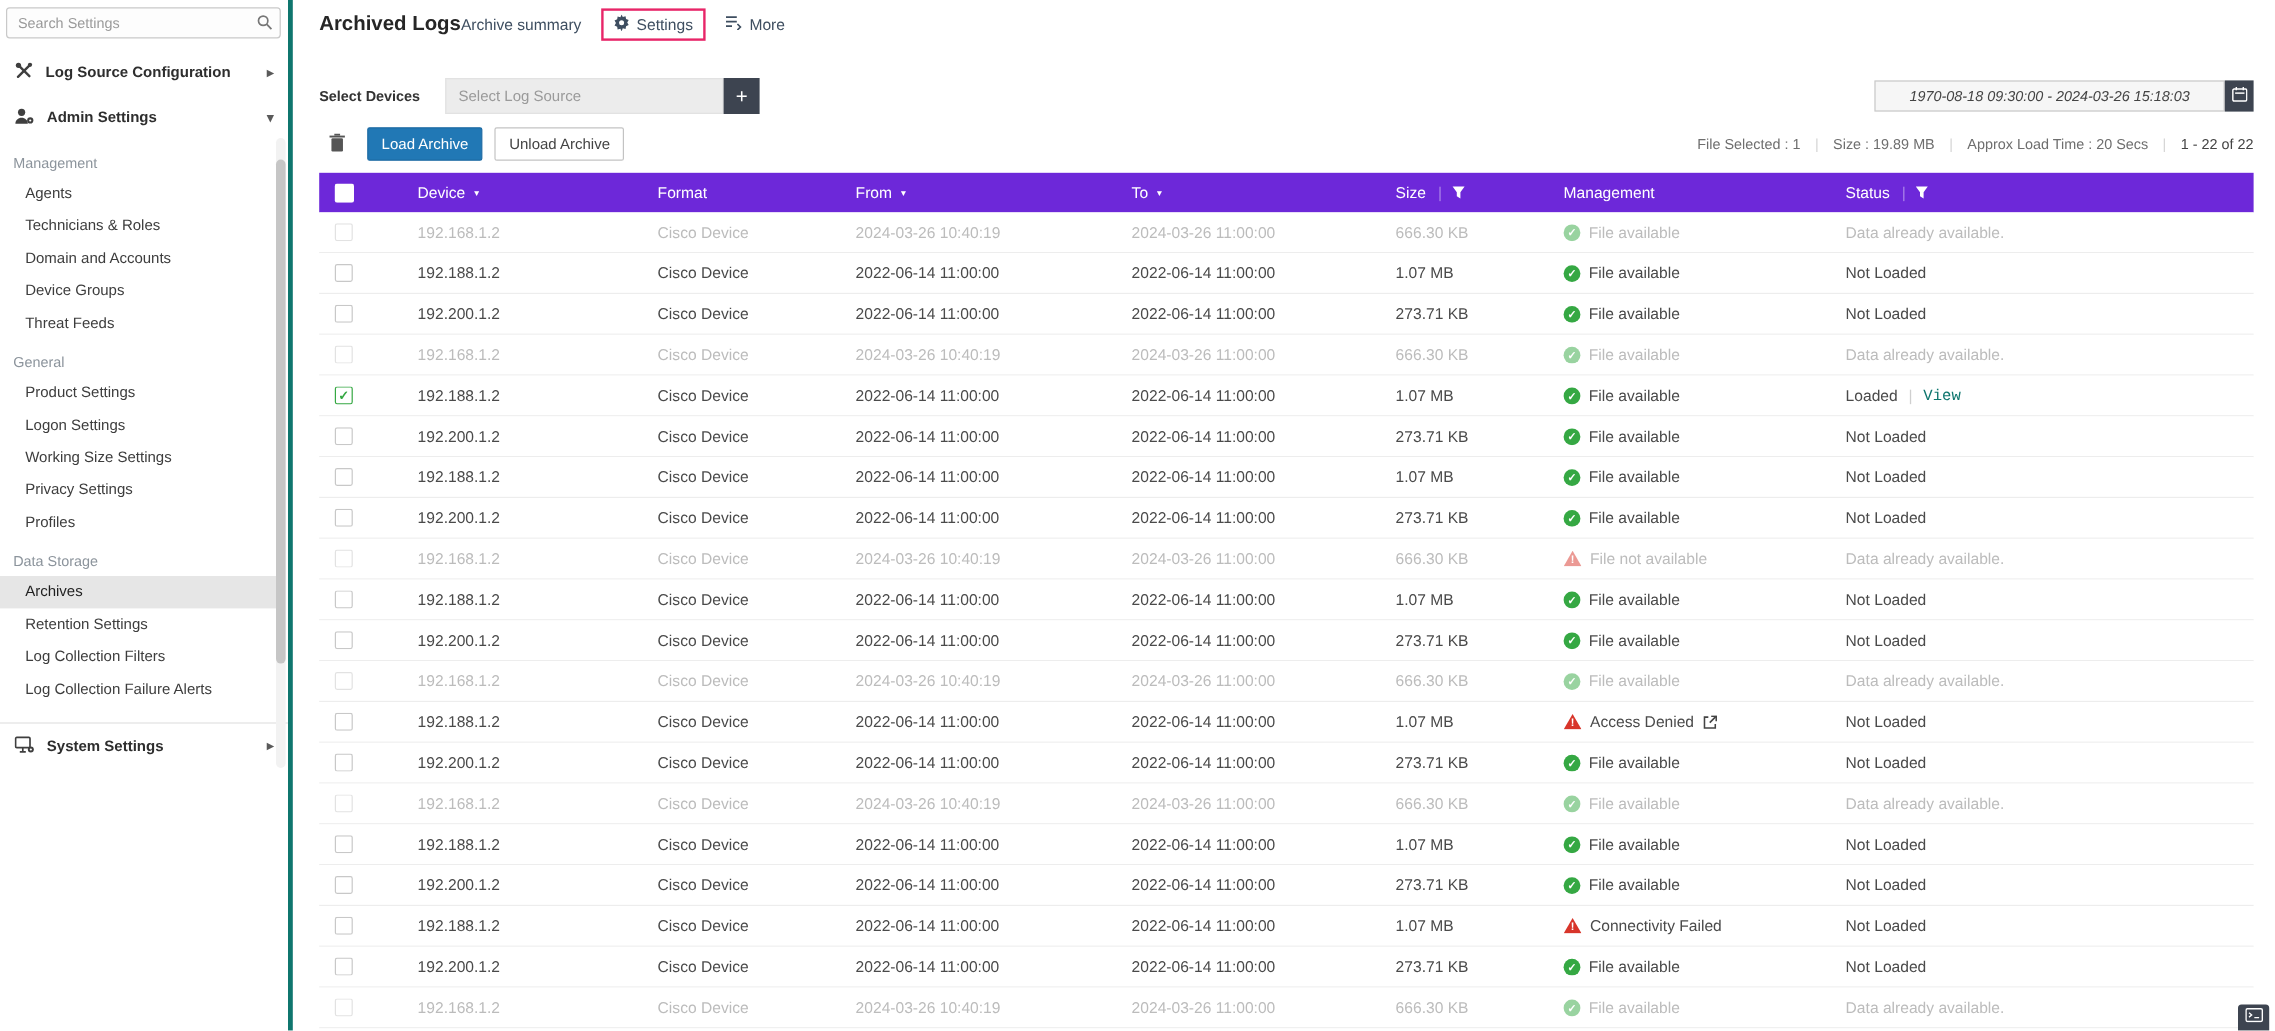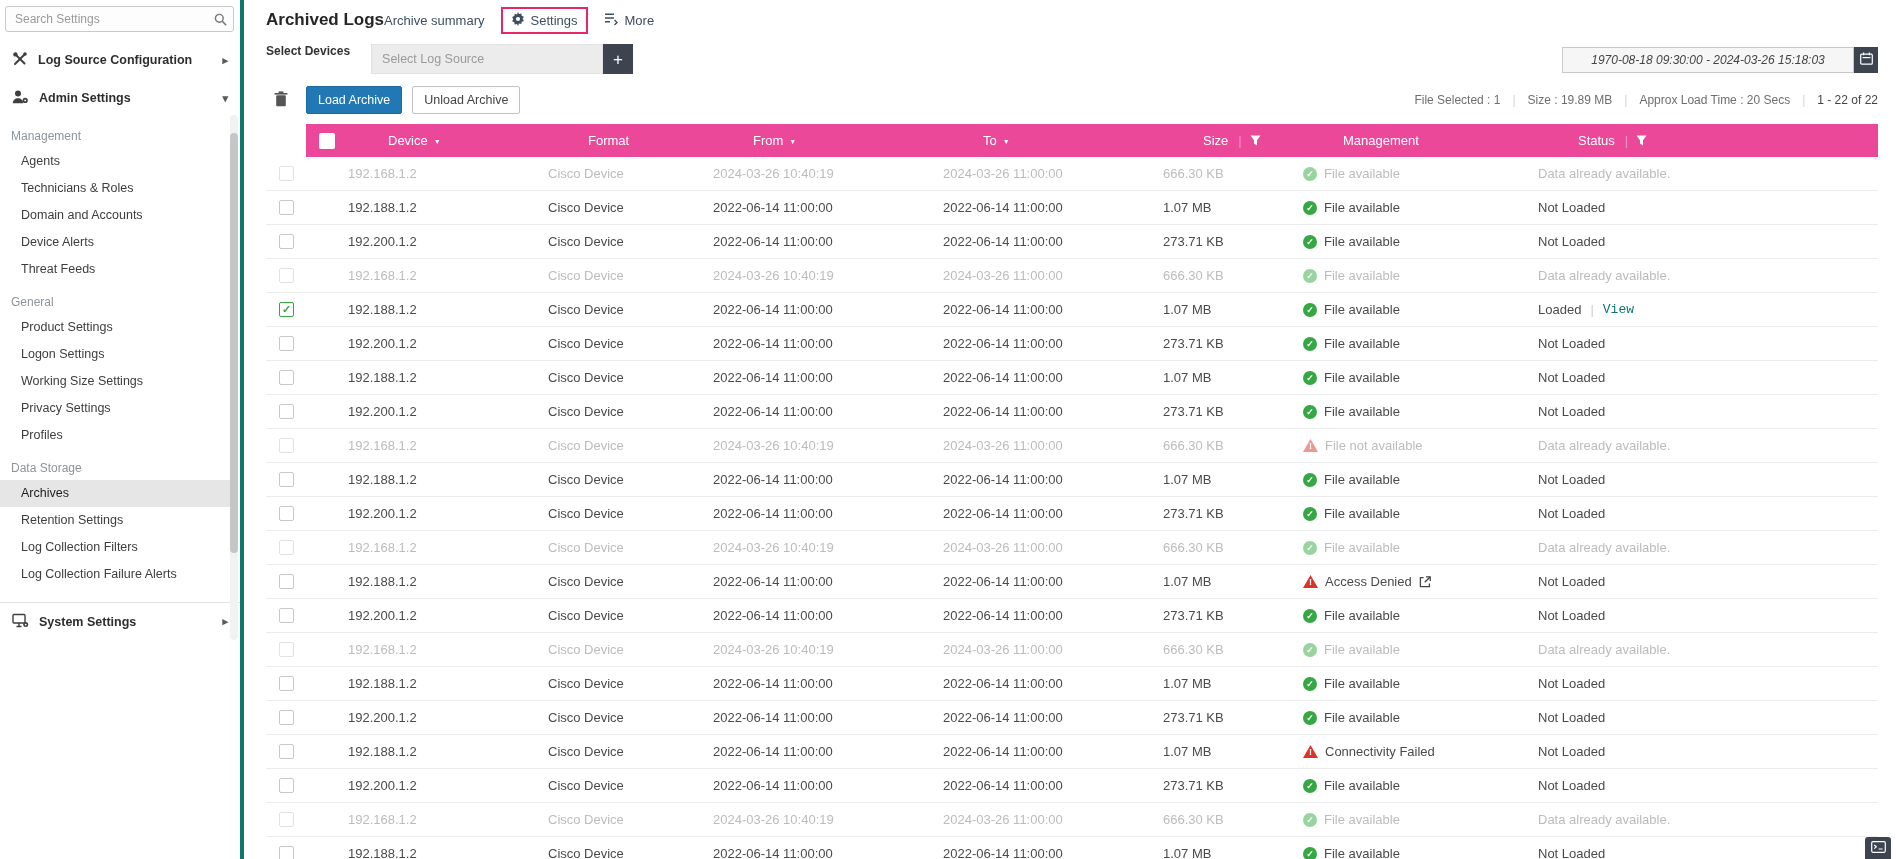--- a/index.html
+++ b/index.html
@@ -34,41 +34,41 @@
   
   .main { position:absolute; left:245px; top:0; width:1651px; height:859px; padding:0 18px 0 21px; }
   a { text-decoration:none; color:inherit; cursor:pointer; }
 
   .title-row { display:flex; align-items:center; height:40px; }
   .page-title { font-size:17px; font-weight:700; color:#262626; margin:0; }
   .header-actions { display:flex; align-items:center; gap:16px; font-size:13px; color:#3e4e60; }
   .hdr-link { display:inline-flex; align-items:center; gap:6px; }
   .settings-highlight { border:2px solid #e82568; padding:3px 8px; display:inline-flex; }
 
-  .filter-row { display:flex; margin-top:4px; height:32px; }
+  .filter-row { display:flex; align-items:center; margin-top:24px; height:32px; }
   .sel-label { font-size:12px; font-weight:700; color:#333; margin-right:21px; white-space:nowrap; }
   .log-source { width:232px; height:30px; background:#ececec; border:1px solid #e2e2e2; padding:0 10px; font-size:12.5px; color:#555; font-family:inherit; outline:none; }
   .log-source::placeholder { color:#9a9a9a; }
   .add-btn { width:30px; height:30px; background:#3d4450; color:#fff; border:none; font-size:17px; line-height:1; cursor:pointer; }
   .date-wrap { margin-left:auto; display:flex; align-items:center; }
   .date-range { width:292px; height:26px; line-height:24px; text-align:center; border:1px solid #c9c9c9; background:#f6f6f6; font-size:12px; color:#444; cursor:pointer;font-style:italic; }
   .cal-btn { width:24px; height:26px; background:#3d4450; border:none; display:flex; align-items:center; justify-content:center; cursor:pointer; }
 
   .toolbar-row { display:flex; align-items:center; margin-top:10px; height:28px; padding-left:8px; }
   .trash-btn { background:none; border:none; padding:0; margin-right:18px; cursor:pointer; display:flex; align-items:center; }
   .load-btn { background:#2178b5; color:#fff; border:1px solid #1d6aa3; height:28px; padding:0 11px; font-size:12.5px; font-family:inherit; border-radius:2px; margin-right:10px; cursor:pointer; }
   .unload-btn { background:#fff; color:#444; border:1px solid #c3c3c3; height:28px; padding:0 11px; font-size:12.5px; font-family:inherit; border-radius:2px; cursor:pointer; }
   .stats { margin-left:auto; display:flex; align-items:center; font-size:12px; color:#6e6e6e; white-space:nowrap; }
   .stat-sep { color:#d5d5d5; margin:0 12px; }
   .pag { color:#444; }
 
   
   .table { margin-top:10px; }
   .grid-row { display:grid; grid-template-columns:74px 200px 165px 230px 220px 140px 235px 1fr; align-items:center; }
-  .thead { background:#ec4899; color:#fff; height:33px;margin-left:40px; }
+  .thead { background:#6d28d9; color:#fff; height:33px; }
   .thead .cell { font-size:13px; font-weight:400; }
   .cell { padding-left:8px; display:flex; align-items:center; overflow:hidden; white-space:nowrap; }
   .c-check { padding-left:13px; }
   .sort { font-size:7px; margin-left:6px; transform:translateY(1px); }
   .hsep { color:rgba(255,255,255,0.4); margin:0 8px 0 10px; font-weight:300; }
   .funnel { display:inline-flex; cursor:pointer; }
   .hcb { width:16px; height:16px; background:#fff; border-radius:2px; display:inline-block; cursor:pointer; }
 
   .tbody .trow { height:34px; border-bottom:1px solid #ededed; font-size:13px; color:#4a4a4a; background:#fff; }
   .trow.muted { color:#bcbcbc; }
@@ -129,21 +129,21 @@
       </span>
       <span class="lbl">Admin Settings</span>
       <span class="chev">▾</span>
     </div>
 
     <div>
         <div class="sec-title">Management</div>
         <div class="side-item">Agents</div>
         <div class="side-item">Technicians &amp; Roles</div>
         <div class="side-item">Domain and Accounts</div>
-        <div class="side-item">Device Alerts</div>
+        <div class="side-item">Device Groups</div>
         <div class="side-item">Threat Feeds</div>
         <div class="sec-title">General</div>
         <div class="side-item">Product Settings</div>
         <div class="side-item">Logon Settings</div>
         <div class="side-item">Working Size Settings</div>
         <div class="side-item">Privacy Settings</div>
         <div class="side-item">Profiles</div>
         <div class="sec-title">Data Storage</div>
         <div class="side-item selected">Archives</div>
         <div class="side-item">Retention Settings</div>

